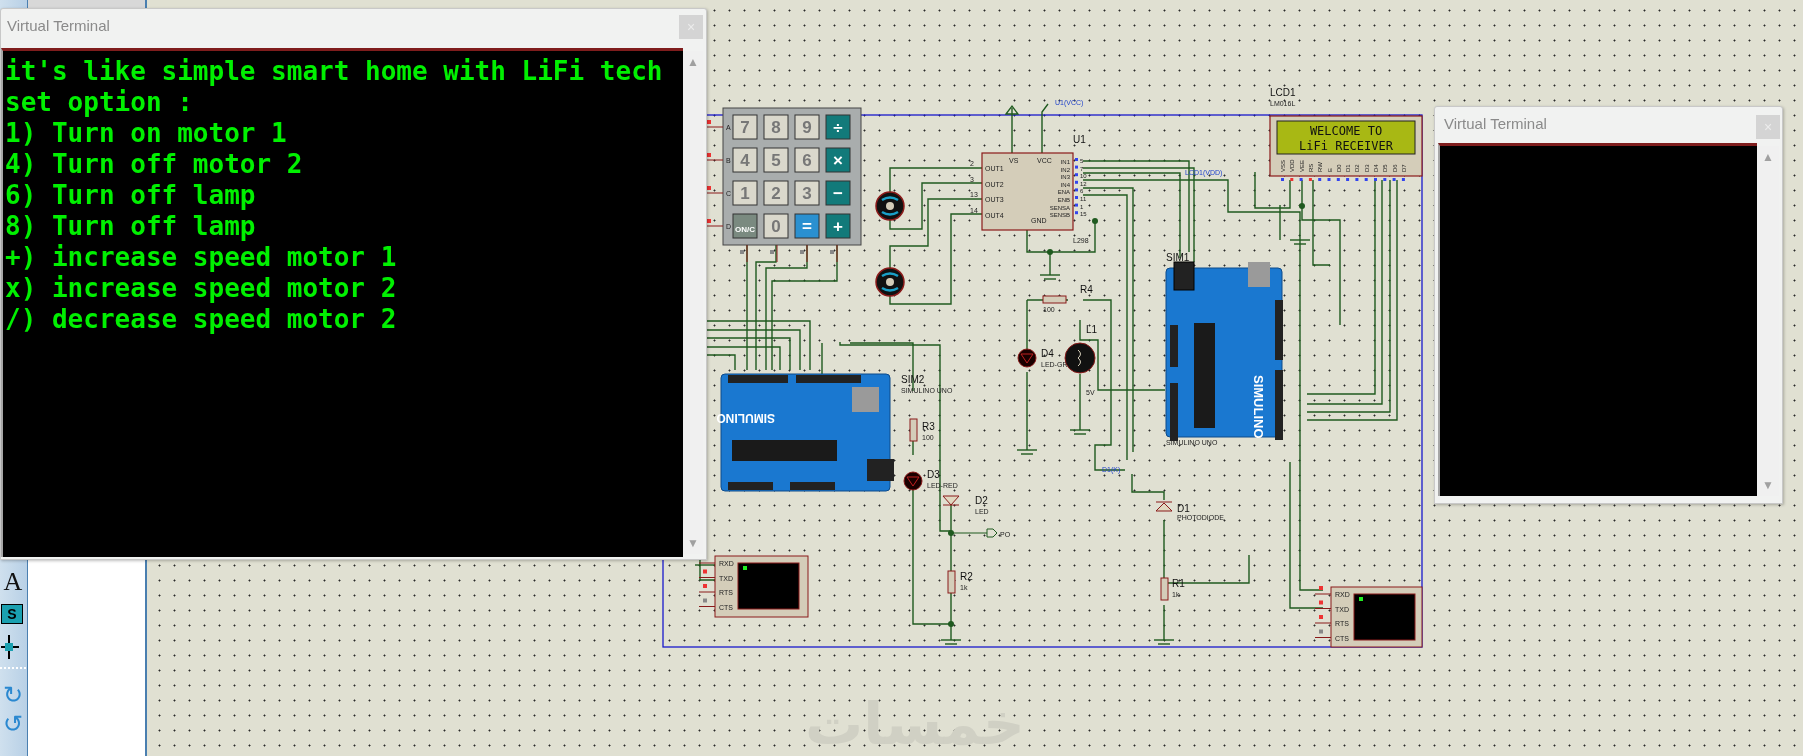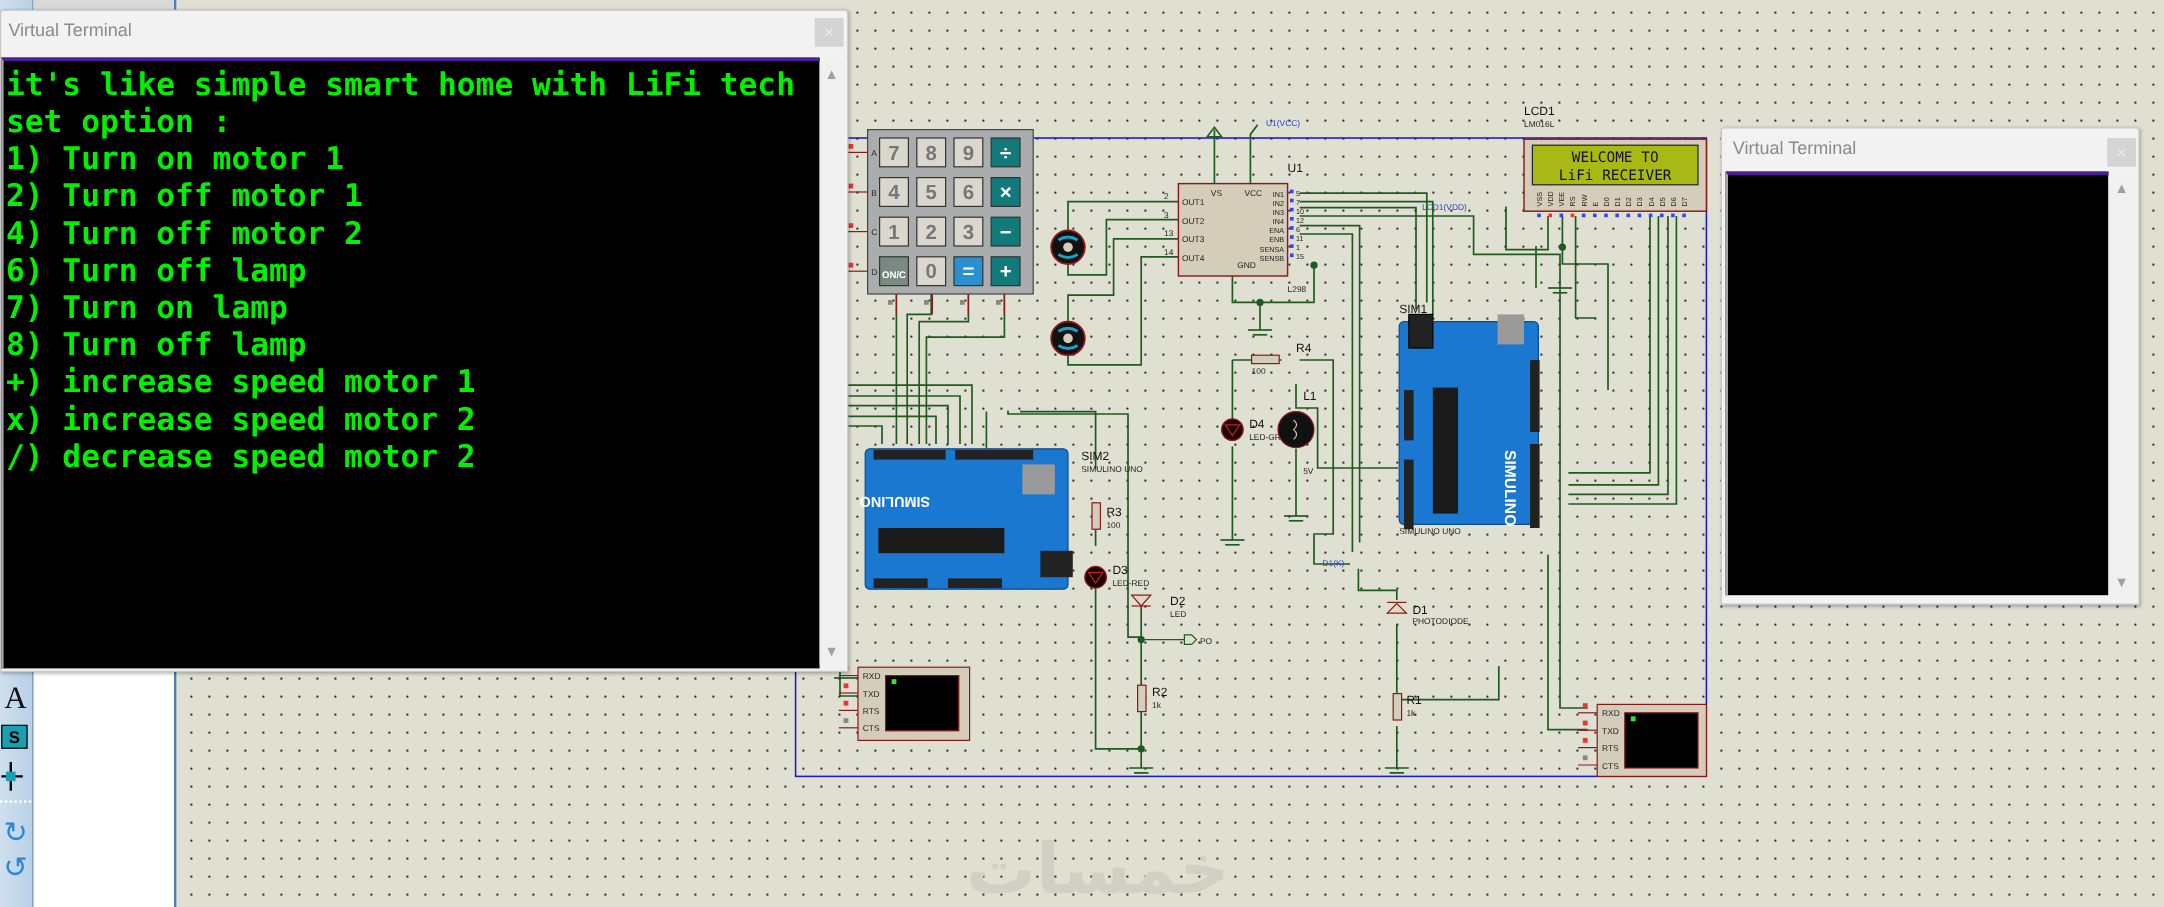--- a/index.html
+++ b/index.html
@@ -37,21 +37,21 @@
     box-shadow:1px 1px 3px rgba(0,0,0,0.25); border-radius:3px 3px 0 0;
   }
   .vt-title {
     position:absolute; left:6px; top:8px; font-size:15px; color:#8a8a8a;text-align:right;
   }
   .vt-close {
     position:absolute; top:6px; width:24px; height:24px; background:#d4d4d4;
     color:#ececec; font-size:14px; text-align:center; line-height:24px;
   }
   .vt-screen {
-    position:absolute; background:#000; border-top:3px solid #4c1d95; border-left:2px solid #a6a6a6;
+    position:absolute; background:#000; border-top:3px solid #7f1d1d; border-left:2px solid #a6a6a6;
   }
   .vt-scroll { position:absolute; background:#f0f0f0; }
   .vt-arrow { position:absolute; left:0; width:100%; text-align:center; color:#a0a0a0; font-size:12px; }
   .vt-line {
     font-family:"DejaVu Sans Mono", monospace; font-weight:bold;
     color:#00f000; font-size:26px; line-height:31px; white-space:pre;
     padding-left:2px;
   }
 
   svg text { font-family:"Liberation Sans", sans-serif; }
@@ -497,24 +497,22 @@
 <div class="watermark">خمسات</div>
 
 <div class="vt" style="left:0;top:8px;width:705px;height:550px;">
   <div class="vt-title">Virtual Terminal</div>
   <div class="vt-close" style="left:678px;">×</div>
   <div class="vt-screen" style="left:0;top:39px;width:680px;height:506px;">
     <div id="vt-main-lines" style="padding-top:5px;">
         <div class="vt-line">it's like simple smart home with LiFi tech</div>
         <div class="vt-line">set option :</div>
         <div class="vt-line">1) Turn on motor 1</div>
-        <div class="vt-line">2) Turn off motor 1</div>
         <div class="vt-line">4) Turn off motor 2</div>
         <div class="vt-line">6) Turn off lamp</div>
-        <div class="vt-line">7) Turn on lamp</div>
         <div class="vt-line">8) Turn off lamp</div>
         <div class="vt-line">+) increase speed motor 1</div>
         <div class="vt-line">x) increase speed motor 2</div>
         <div class="vt-line">/) decrease speed motor 2</div>
       </div>
   </div>
   <div class="vt-scroll" style="left:682px;top:42px;width:20px;height:503px;">
     <div class="vt-arrow" style="top:4px;">▲</div>
     <div class="vt-arrow" style="bottom:4px;">▼</div>
   </div>

